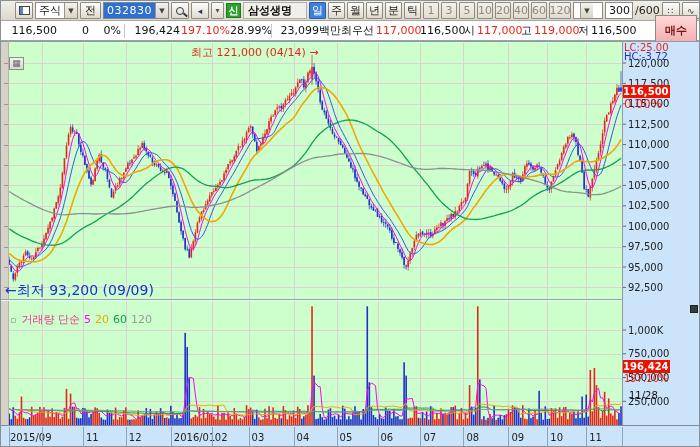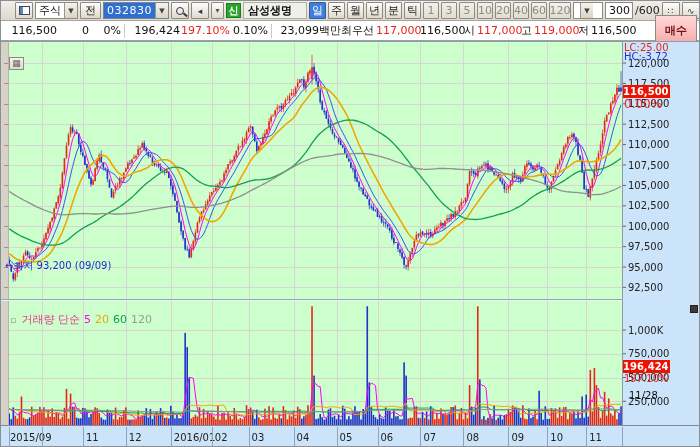--- a/index.html
+++ b/index.html
@@ -58,21 +58,21 @@
   .ov{position:absolute;white-space:nowrap;line-height:11px;z-index:3}
   .plegend{left:9px;top:2px;font-size:11px;color:#333}
   .lgsq{color:#8a8a8a;font-size:9px}
   .lgname{border:1px solid #a6a298;background:#f1efe9;padding:0 3px;color:#111}
   .lgtype{color:#e8368f;margin-left:2px}
   .m5{color:#ff00ff;margin-left:4px}.m10{color:#3a55f0;margin-left:4px}
   .m20{color:#e8a800;margin-left:4px}.m60{color:#10a050;margin-left:4px}.m120{color:#9a9a9a;margin-left:4px}
   .gridbtn{left:8px;top:16px;width:15px;height:13px;border:1px solid #8e8a80;background:linear-gradient(#f6f4ee,#dcd8cd);
     font-size:9px;color:#666;display:flex;align-items:center;justify-content:center;cursor:pointer}
   .notehigh{left:190px;top:6px;color:#e8251c;font-size:11px}
-  .notelow{left:4px;top:219px;color:#1b2fd0;font-size:10px}
+  .notelow{left:4px;top:244px;color:#1b2fd0;font-size:14px}
   .lc{left:623px;top:1px;color:#e8251c;font-size:10px}
   .hc{left:623px;top:10px;color:#2330cc;font-size:10px}
   .pbadge{left:622px;top:44px;width:47px;height:13px;background:#ee1100;color:#fff;font-size:10px;
     font-weight:bold;text-align:right;padding:1px 3px 0 0}
   .ppct{left:623px;top:58px;color:#e8251c;font-size:12px}
   .vlegend{left:9px;top:273px;font-size:11px;color:#333}
   .vcur{left:9px;top:271px;font-size:11px;color:#111}
   .vbadge{left:622px;top:319px;width:47px;height:13px;background:#ee1100;color:#fff;font-size:10px;
     font-weight:bold;text-align:right;padding:1px 3px 0 0}
   .vpct{left:623px;top:332px;color:#e8251c;font-size:10px}
@@ -137,21 +137,21 @@
 
   </div>
 
   <div class="inforow">
     <span class="num i0">116,500</span>
     <span class="num i1">0</span>
     <span class="num i2">0%</span>
     <span class="sep"></span>
     <span class="num i3">196,424</span>
     <span class="num i4">197.10%</span>
-    <span class="num i5">0.10%</span>
+    <span class="num i5">28.99%</span>
     <span class="sep"></span>
     <span class="num i6">23,099백만</span>
     <span class="lab">최우선</span>
     <span class="num pr">117,000</span>
     <span class="num pk">116,500</span>
     <span class="lab">시</span>
     <span class="num pr">117,000</span>
     <span class="lab">고</span>
     <span class="num pr">119,000</span>
     <span class="lab">저</span>
@@ -1199,20 +1199,21 @@
         <line x1="7.5" y1="0" x2="7.5" y2="385" stroke="#b9b4aa"></line>
         <line x1="621.5" y1="0" x2="621.5" y2="385" stroke="#8f9aa6"></line>
         <line x1="0" y1="258.5" x2="621" y2="258.5" stroke="#9aa5b1"></line>
         <line x1="0" y1="259.5" x2="621" y2="259.5" stroke="#eef2f6"></line>
         <line x1="0" y1="384.5" x2="700" y2="384.5" stroke="#7e8c9a"></line>
         <line x1="0" y1="406.5" x2="700" y2="406.5" stroke="#8f9aa6"></line>
       </svg>
 
     <div class="ov gridbtn">▦</div>
 
+    <div class="ov notehigh">최고 121,000 (04/14) →</div>
     <div class="ov notelow">←최저 93,200 (09/09)</div>
     <div class="ov lc">LC:25.00</div>
     <div class="ov hc">HC:-3.72</div>
     <div class="ov pbadge">116,500</div>
     <div class="ov ppct">0.00%</div>
 
     <div class="ov vlegend">
       <span class="lgsq">▫</span>
       <span class="lgtype">거래량 단순</span><span class="m5">5</span><span class="m20">20</span><span class="m60">60</span><span class="m120">120</span>
     </div>

